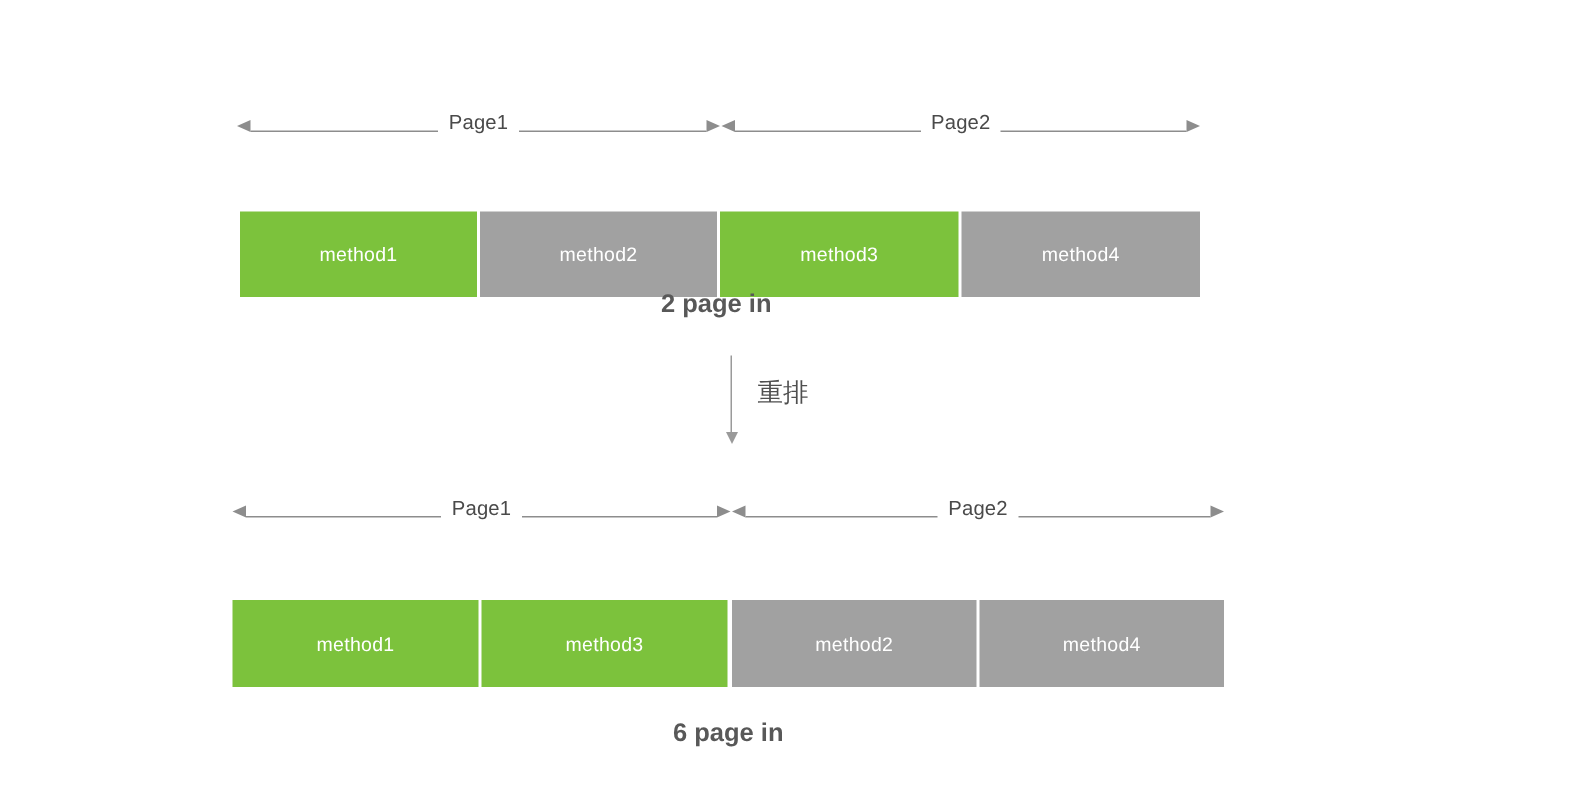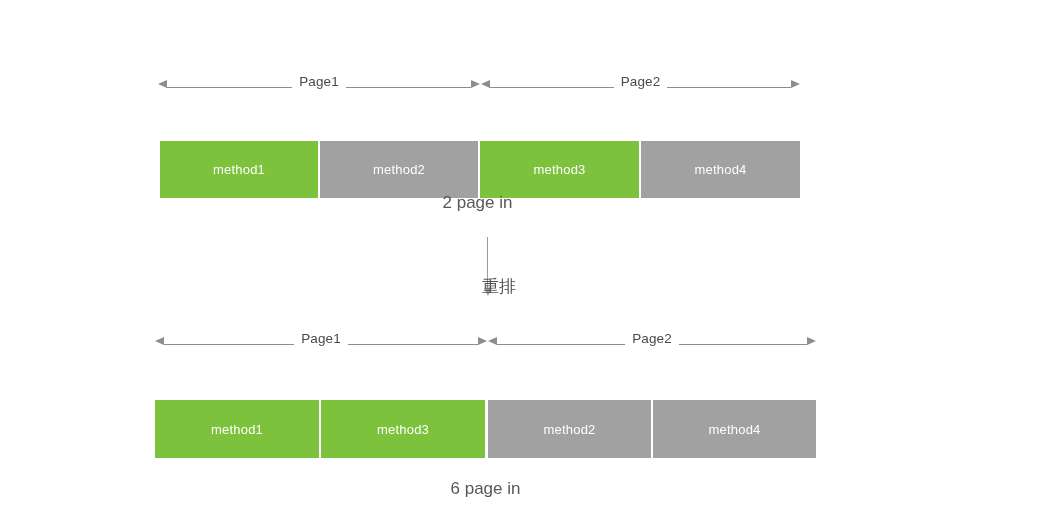--- a/index.html
+++ b/index.html
@@ -62,20 +62,21 @@
     margin-top: 28px;
   }
   
   .caption {
     position: absolute;
     font-size: 17px;
     color: #585858;
     white-space: nowrap;
     text-align: center;
     line-height: 1;
+    font-weight: bold;
   }
   
   .down-arrow {
     position: absolute;
     width: 9px;
   }
   .down-arrow .stem {
     width: 1px;
     background: #9a9a9a;
     margin: 0 auto;
@@ -128,21 +129,21 @@
   <div class="block" style="left:641px; top:113px; width:159px; height:57px; background:#a1a1a1;">
     <span>method4</span>
   </div>
 
   <div class="caption" style="left:385px; top:194px; width:185px;">2 page in</div>
 
   <div class="down-arrow" style="left:483px; top:237px; height:59px;">
     <div class="stem" style="height:51px;"></div>
     <div class="tip"></div>
   </div>
-  <div class="down-label" style="left:482px; top:253px;margin-top:25px;">重排</div>
+  <div class="down-label" style="left:505px; top:253px;">重排</div>
 
   <div class="measure" style="left:155px; top:325px; width:332px;">
     <span class="head left"></span>
     <span class="rule"></span>
     <span class="cap">Page1</span>
     <span class="rule"></span>
     <span class="head right"></span>
   </div>
 
   <div class="measure" style="left:488px; top:325px; width:328px;">

